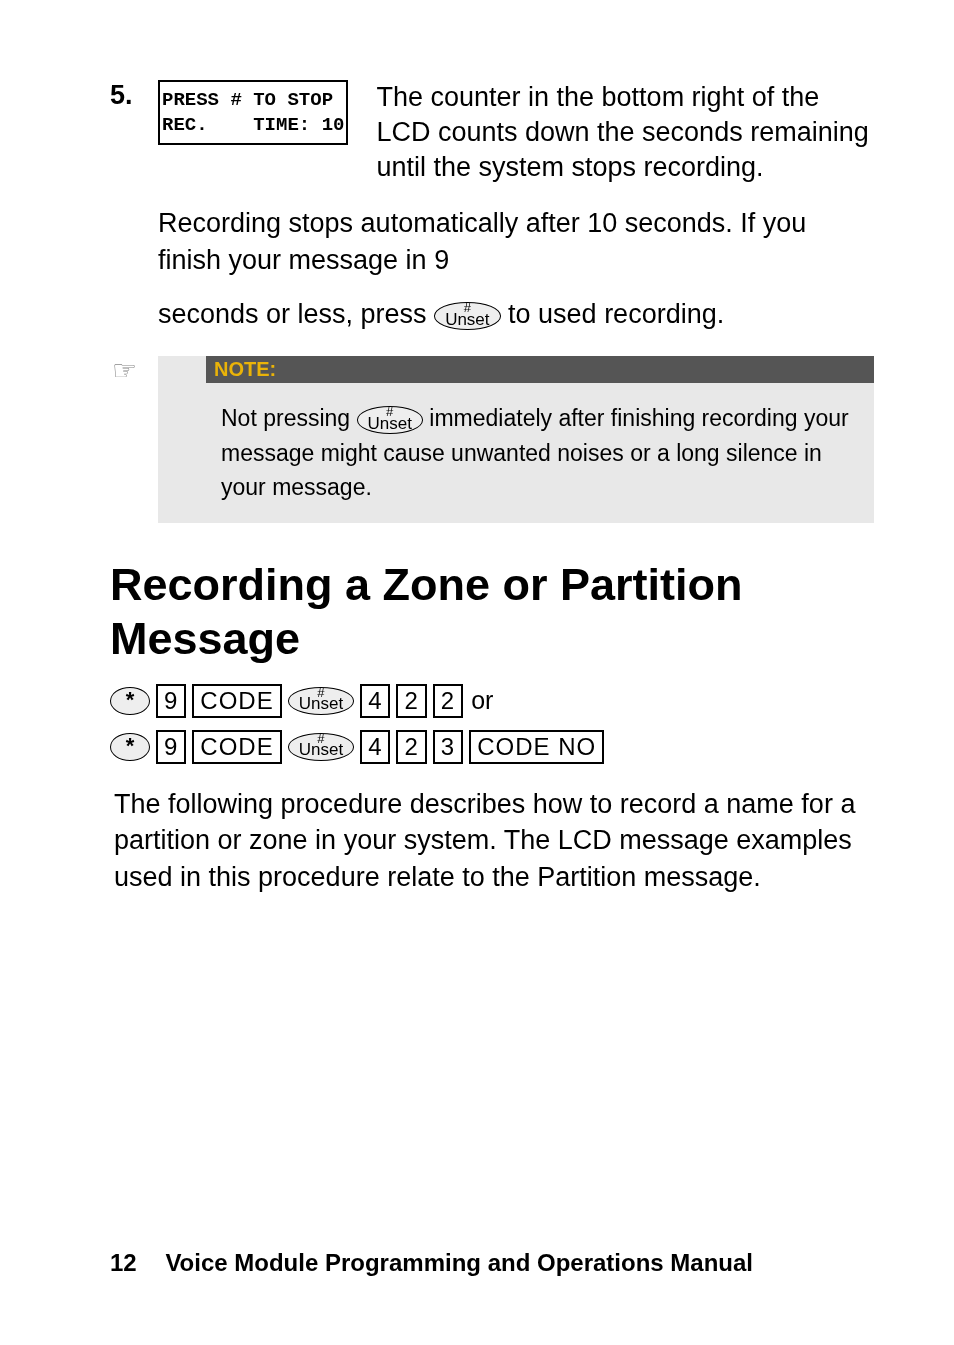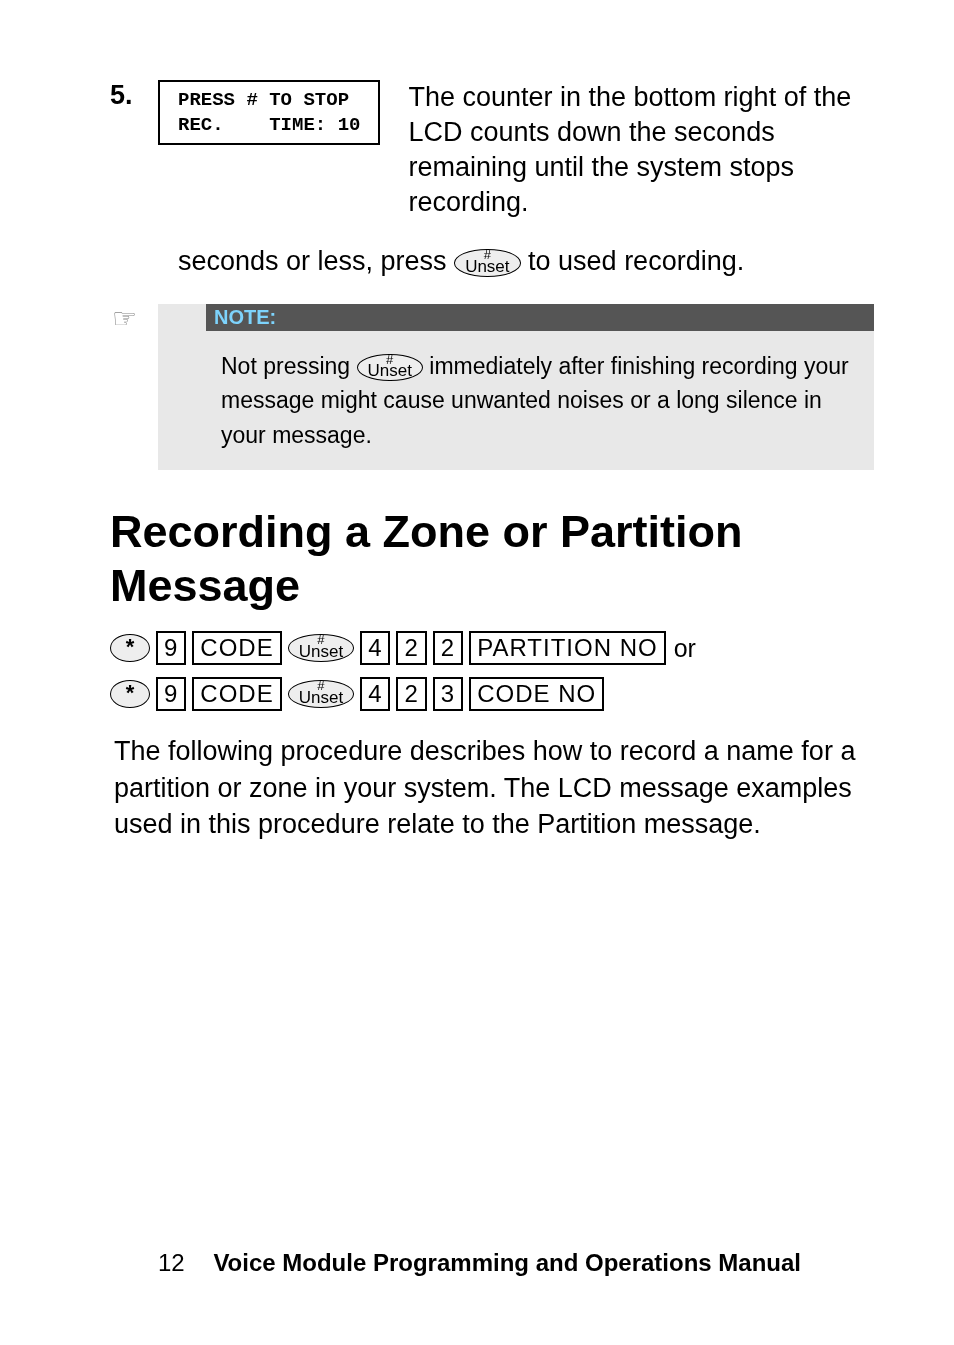--- a/index.html
+++ b/index.html
@@ -22,21 +22,21 @@
     margin-bottom: 20px;
   }
   .step-num {
     font-size: 27px;
     font-weight: bold;
     width: 48px;
     flex-shrink: 0;
   }
   .lcd-box {
     border: 2px solid #000;
-    padding: 6px 18px;
+    padding: 6px 2px;
     font-family: "Courier New", monospace;
     font-weight: bold;
     font-size: 19px;
     line-height: 1.3;
     white-space: pre;
     margin-right: 28px;
     flex-shrink: 0;
   }
   .step-desc {
     font-size: 27px;
@@ -45,21 +45,21 @@
   }
   .body-text {
     font-size: 27px;
     line-height: 1.35;
     margin-left: 48px;
     margin-bottom: 15px;
   }
   .body-text-inline {
     font-size: 27px;
     line-height: 1.6;
-    margin-left: 68px;
+    margin-left: 48px;
     margin-bottom: 20px;
   }
   .oval-key {
     display: inline-block;
     border: 1.5px solid #000;
     border-radius: 50%/50%;
     padding: 0px 10px 2px 10px;
     font-size: 17px;
     line-height: 1;
     text-align: center;
@@ -97,21 +97,21 @@
   }
   .note-icon {
     position: absolute;
     left: -46px;
     top: -2px;
     font-size: 28px;
     color: #888;
   }
   .note-header {
     background: #555;
-    color: #7dd3fc;
+    color: #eab308;
     font-weight: bold;
     font-size: 20px;
     padding: 2px 8px;
     margin-left: 48px;
   }
   .note-body {
     font-size: 23px;
     line-height: 1.5;
     padding: 18px 15px 18px 15px;
     margin-left: 48px;
@@ -144,23 +144,22 @@
     padding-left: 2px;
   }
   .footer {
     position: absolute;
     bottom: 68px;
     left: 110px;
     right: 80px;
     font-size: 24px;
   }
   .footer .pn {
-    font-weight: normal;
+    font-weight: bold;
     margin-right: 22px;
-    margin-left: 48px;
   }
   .footer .ft {
     font-weight: bold;
     text-align: center;
   }
   .indent-block {
     margin-left: 48px;
   }
 </style>
 </head>
@@ -168,20 +167,21 @@
 
 <div class="page">
 
   <div class="step-row">
     <div class="step-num">5.</div>
     <div class="lcd-box"><span>PRESS # TO STOP</span>
 <span>REC.    TIME: 10</span></div>
     <div class="step-desc">The counter in the bottom right of the LCD counts down the seconds remaining until the system stops recording.</div>
   </div>
 
+  <div class="body-text">Recording stops automatically after 10 seconds. If you finish your message in 9</div>
 
   <div class="body-text-inline">
     <span>seconds or less, press </span>
     <span class="oval-key">
       <span class="hash">#</span>
       <span class="lbl">Unset</span>
     </span>
     <span> to used recording.</span>
   </div>
 
@@ -204,21 +204,20 @@
     <span class="oval-key-star">*</span>
     <span class="sq-key">9</span>
     <span class="sq-key">CODE</span>
     <span class="oval-key">
       <span class="hash">#</span>
       <span class="lbl">Unset</span>
     </span>
     <span class="sq-key">4</span>
     <span class="sq-key">2</span>
     <span class="sq-key">2</span>
-    <span class="sq-key">PARTITION NO</span>
     <span class="trail-text">or</span>
   </div>
 
   <div class="key-sequence">
     <span class="oval-key-star">*</span>
     <span class="sq-key">9</span>
     <span class="sq-key">CODE</span>
     <span class="oval-key">
       <span class="hash">#</span>
       <span class="lbl">Unset</span>

